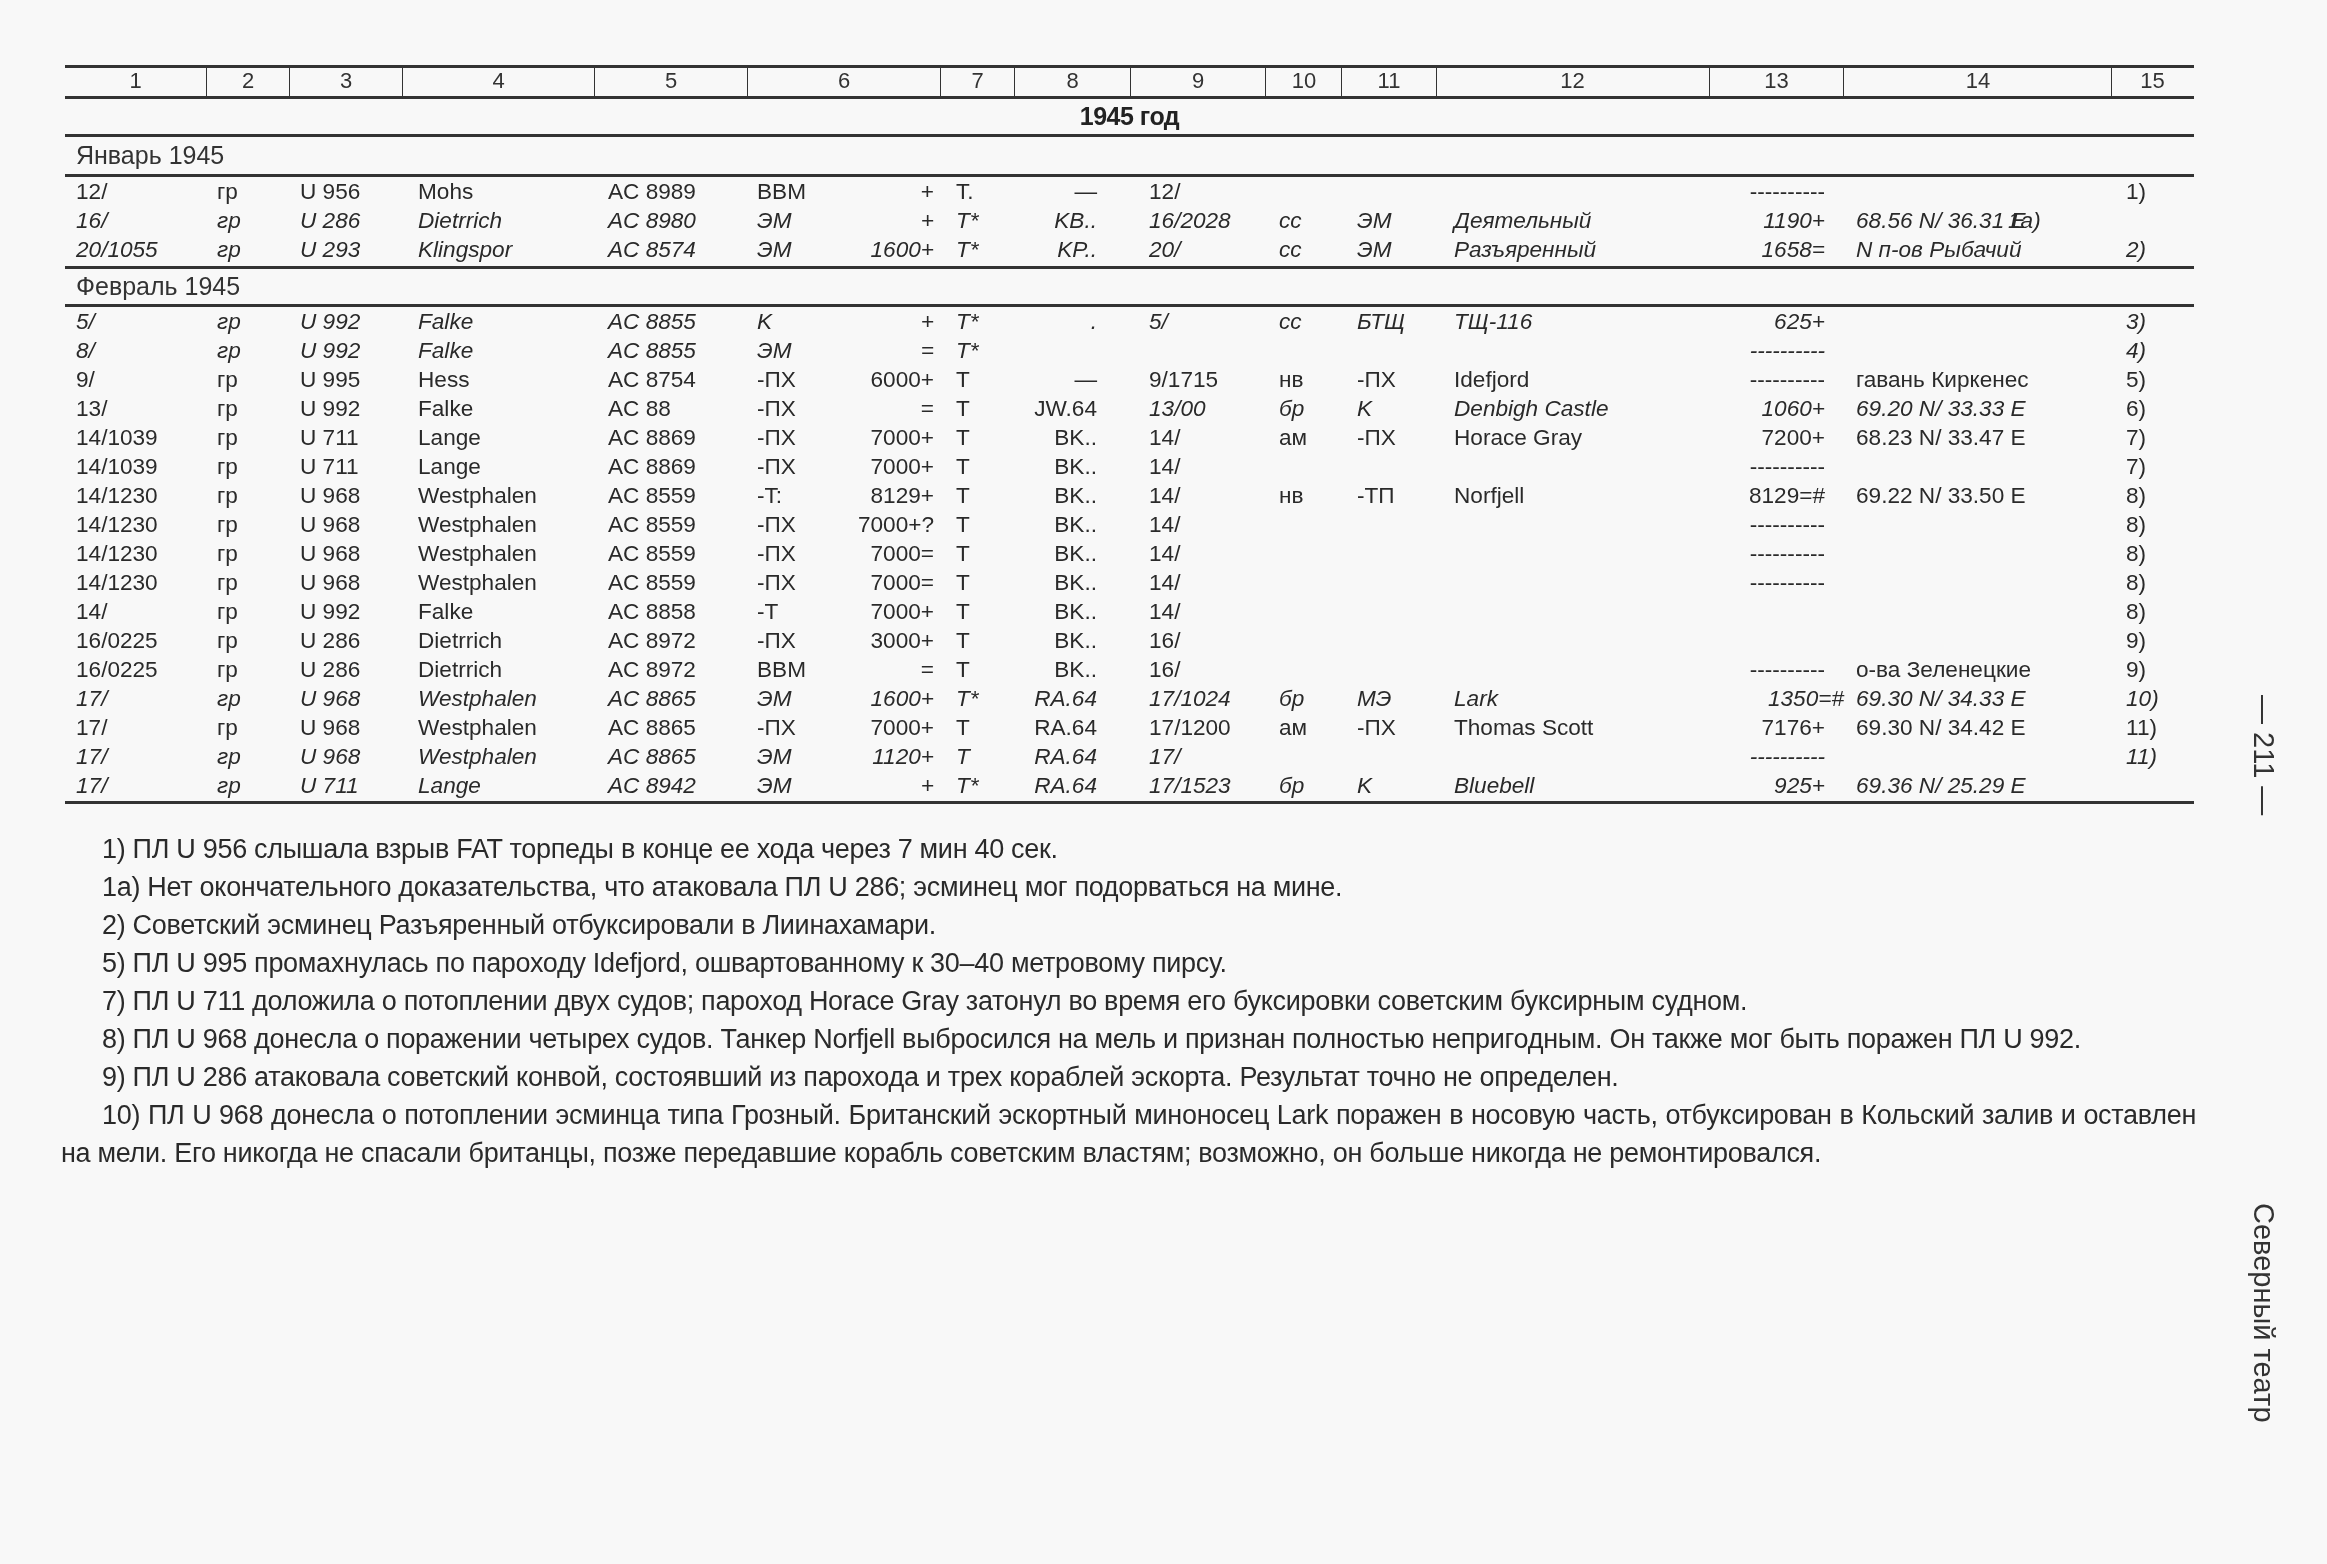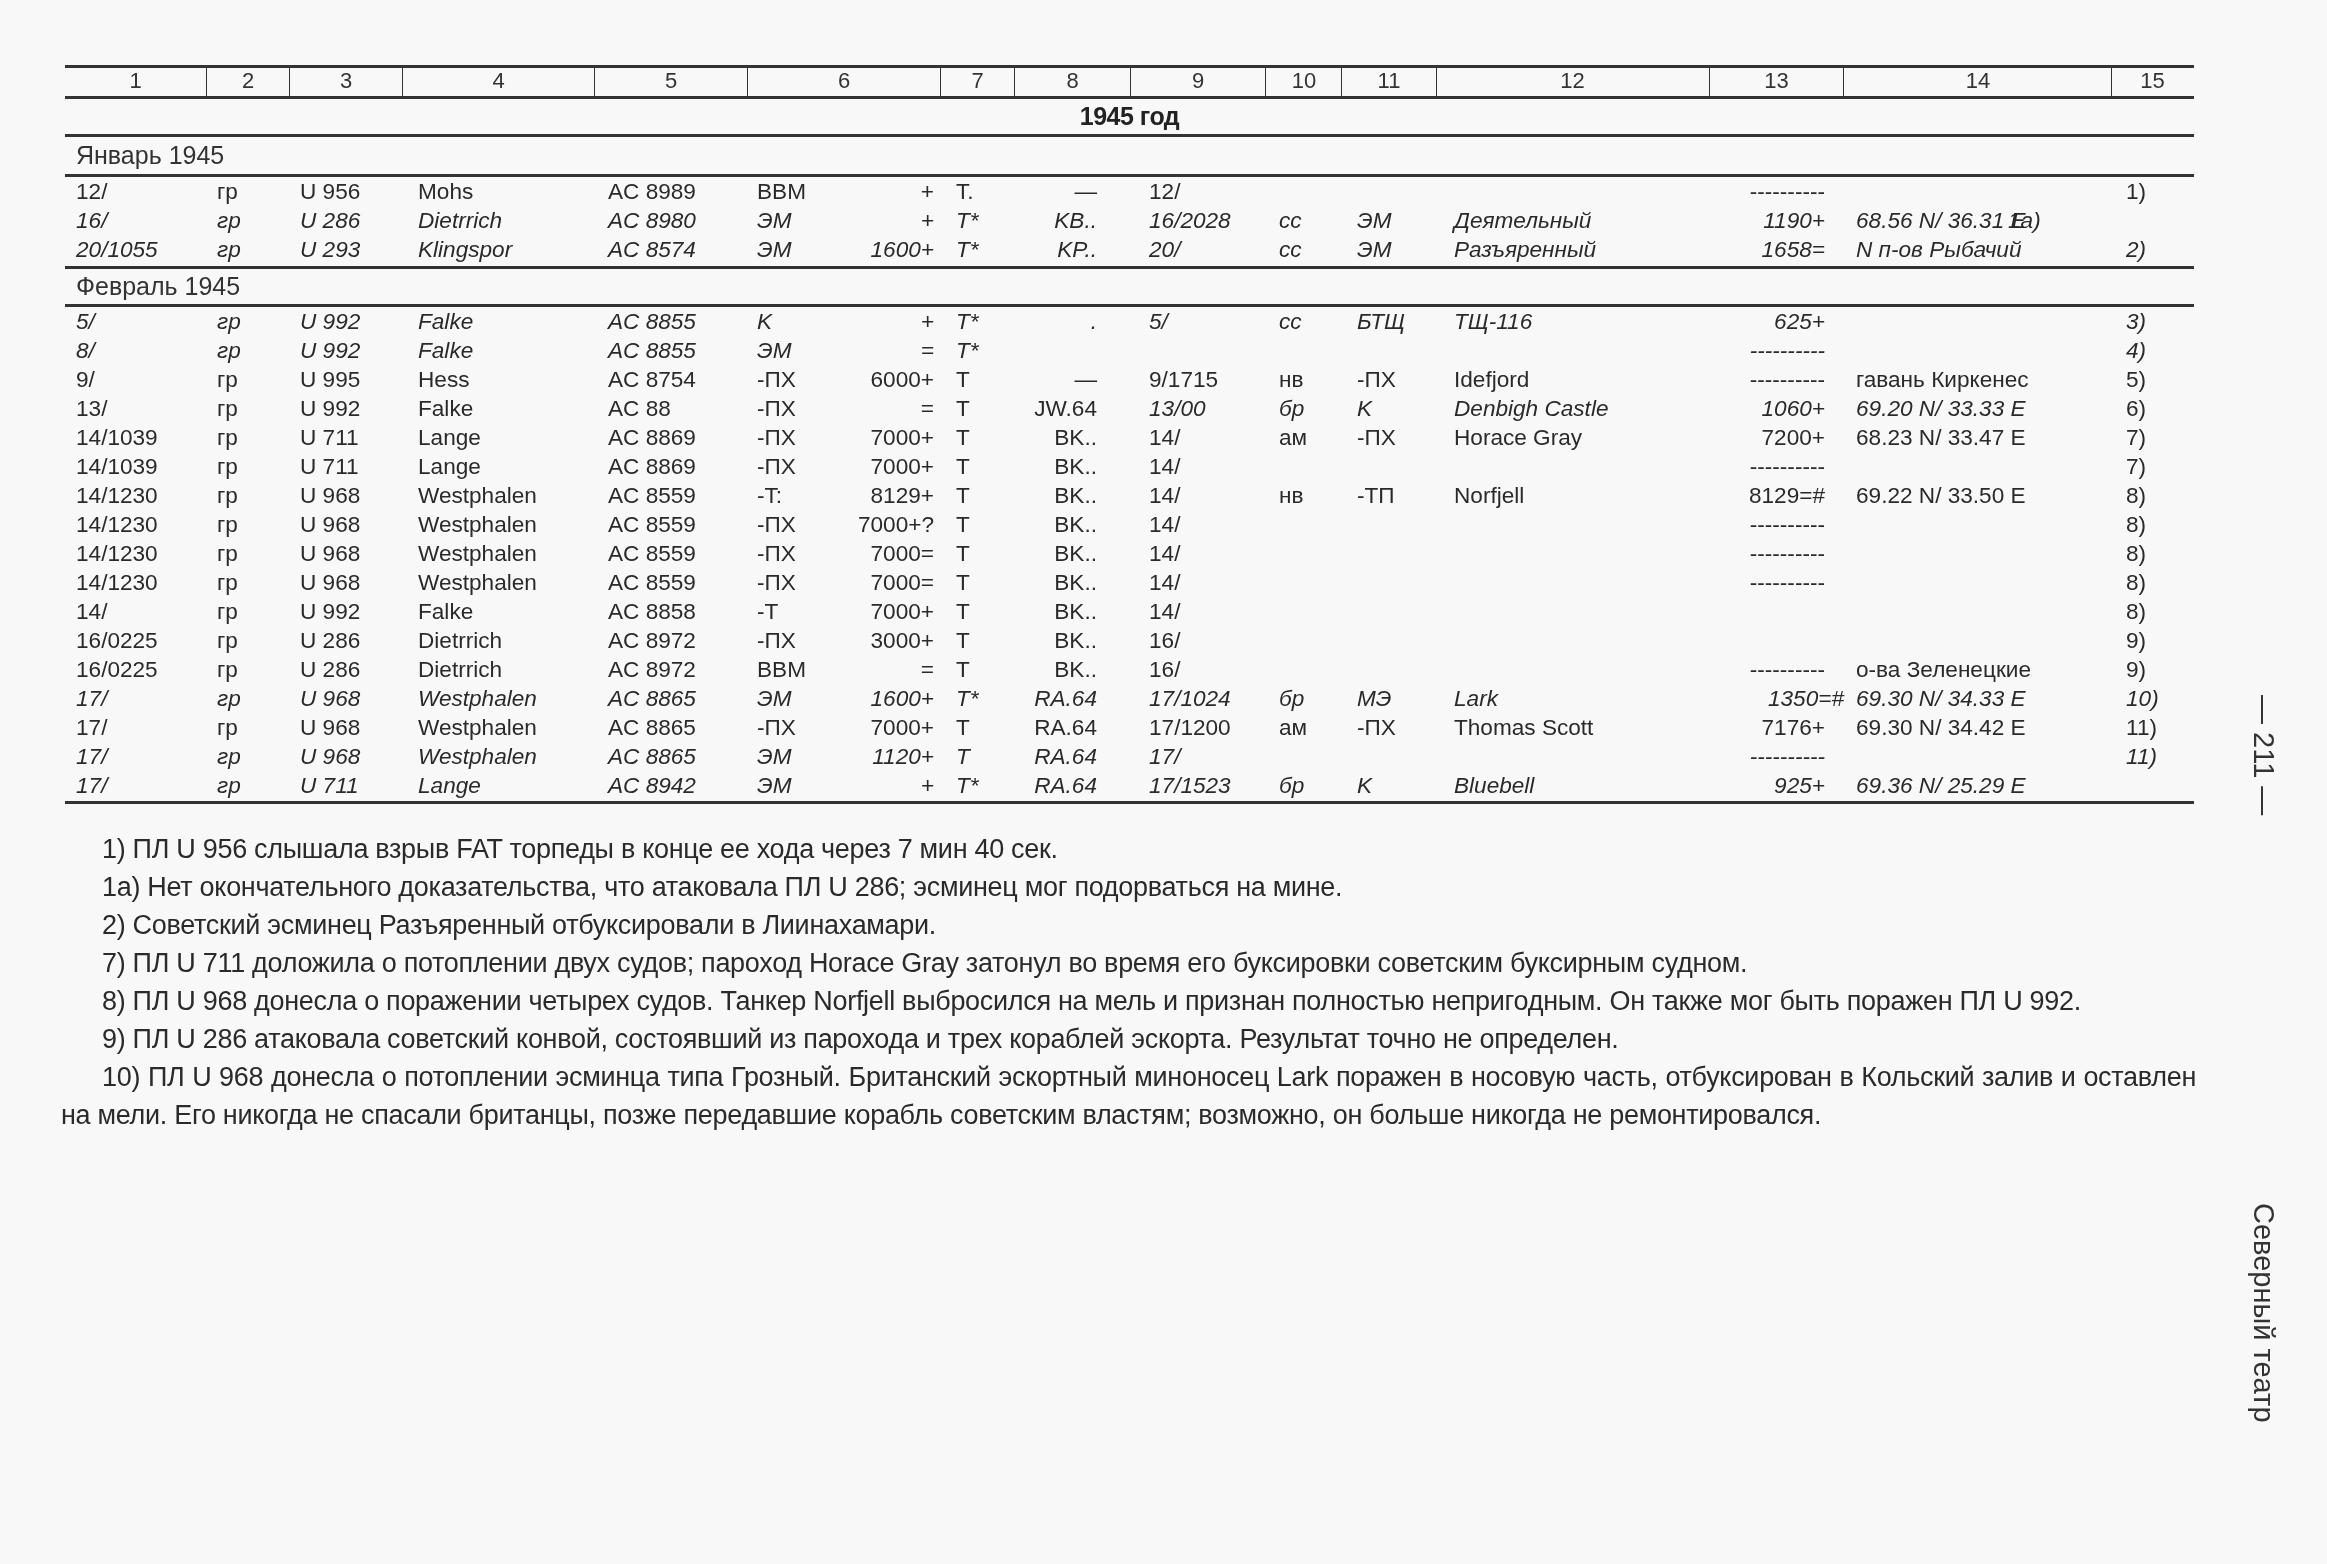--- a/index.html
+++ b/index.html
@@ -418,20 +418,21 @@
           <span style="left: 2061px;"></span>
         </div>
         <div class="hline thick" style="top: 736px;"></div>
       </div>
   </div>
 
   <div class="footnotes" id="footnotes">
       <p>1) ПЛ U 956 слышала взрыв FAT торпеды в конце ее хода через 7 мин 40 сек.</p>
       <p>1а) Нет окончательного доказательства, что атаковала ПЛ U 286; эсминец мог подорваться на мине.</p>
       <p>2) Советский эсминец Разъяренный отбуксировали в Лиинахамари.</p>
+      <p>5) ПЛ U 995 промахнулась по пароходу Idefjord, ошвартованному к 30–40 метровому пирсу.</p>
       <p>7) ПЛ U 711 доложила о потоплении двух судов; пароход Horace Gray затонул во время его буксировки советским буксирным судном.</p>
       <p style="text-indent: 41px;">8) ПЛ U 968 донесла о поражении четырех судов. Танкер Norfjell выбросился на мель и признан полностью непригодным. Он также мог быть поражен ПЛ U 992.</p>
       <p style="text-indent: 41px;">9) ПЛ U 286 атаковала советский конвой, состоявший из парохода и трех кораблей эскорта. Результат точно не определен.</p>
       <p style="text-indent: 41px;">10) ПЛ U 968 донесла о потоплении эсминца типа Грозный. Британский эскортный миноносец Lark поражен в носовую часть, отбуксирован в Кольский залив и оставлен на мели. Его никогда не спасали британцы, позже передавшие корабль советским властям; возможно, он больше никогда не ремонтировался.</p>
     </div>
 
   <div class="side" style="left:2280px; top:695px;">— 211 —</div>
   <div class="side" style="left:2280px; top:1203px;">Северный театр</div>
 </div>
 

